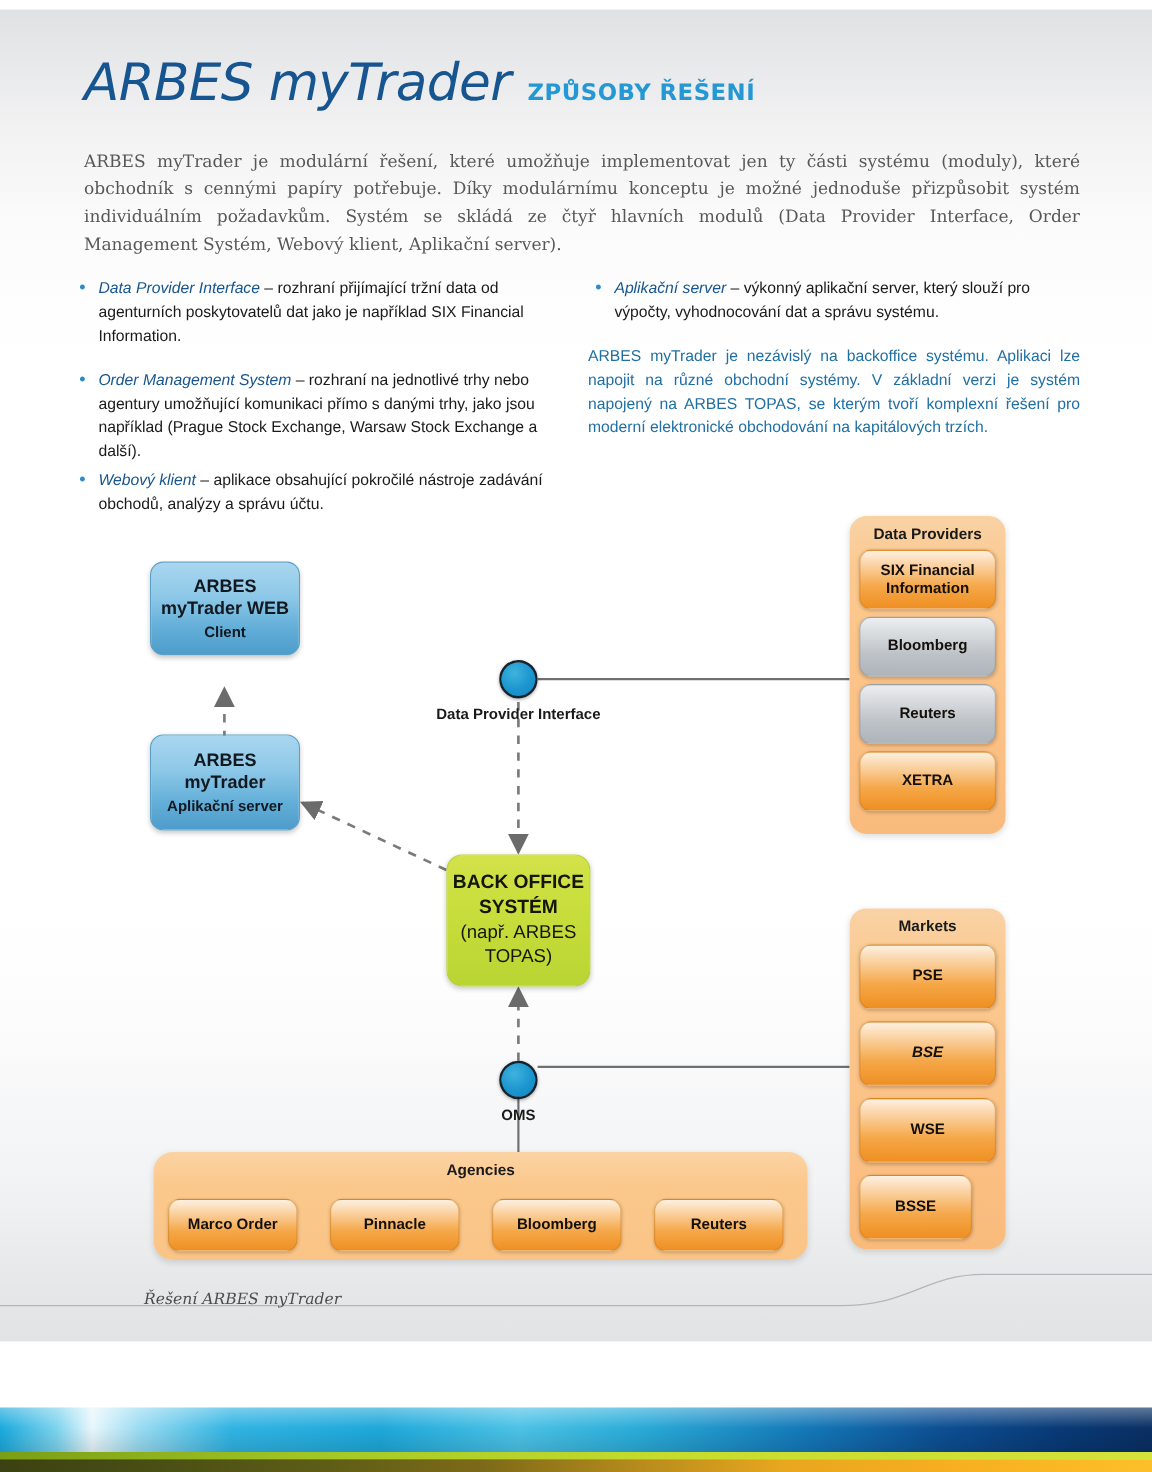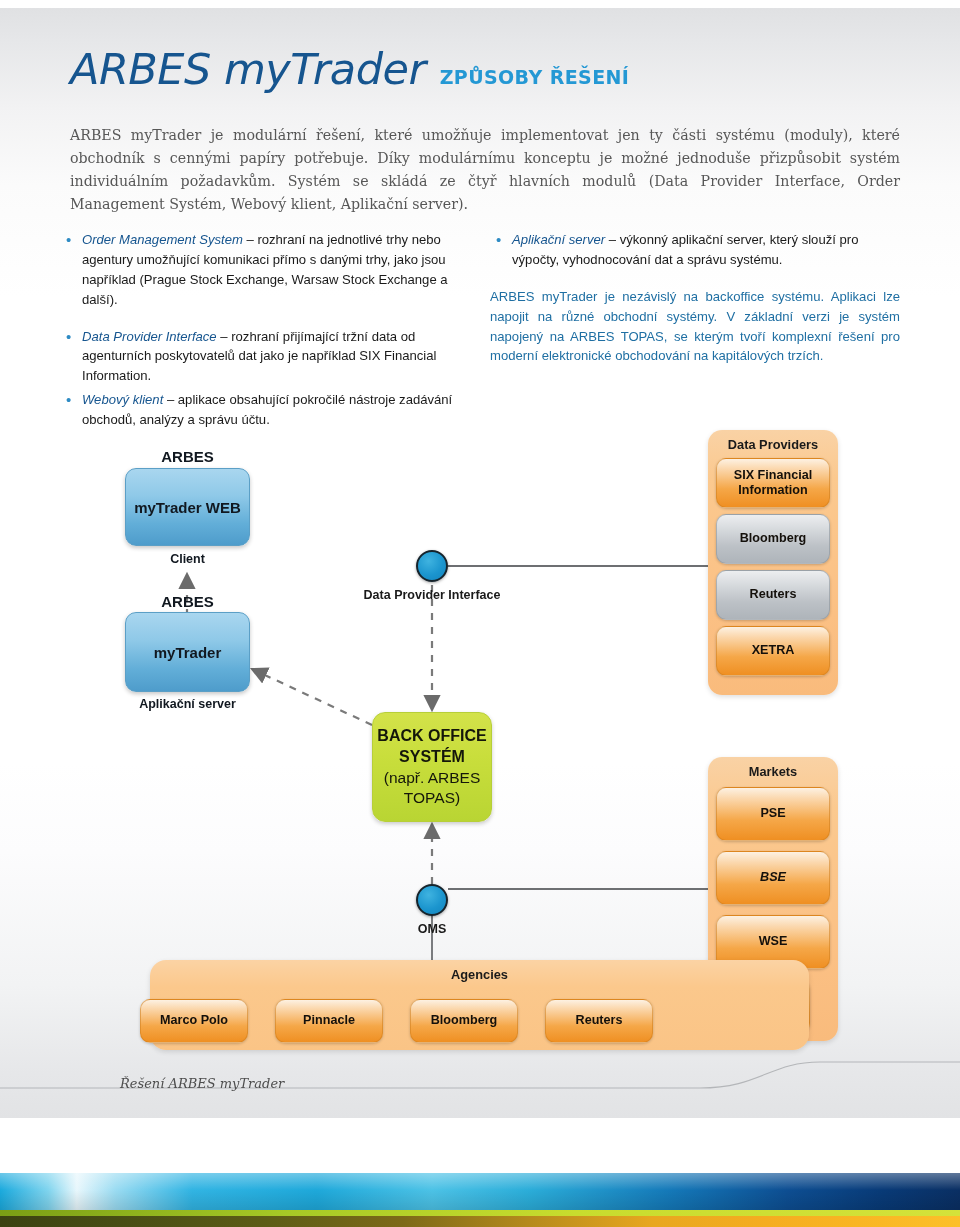--- a/index.html
+++ b/index.html
@@ -194,21 +194,20 @@
     position: absolute;
     border-radius: 11px;
     background: linear-gradient(to bottom, #a9d6ef 0%, #8fc9e8 35%, #62aed8 72%, #4e9ccb 100%);
     border: 1px solid #5b9fc6;
     box-shadow: 0 2px 4px rgba(0,0,0,0.22);
     display: flex;
     flex-direction: column;
     justify-content: center;
     color: #111820;
     text-align: center;
-    gap: 32px;
   }
   .node-blue .l1 { font-size: 15px; font-weight: 700; line-height: 1.28; }
   .node-blue .l2 { font-size: 12.5px; font-weight: 700; line-height: 1.3; margin-top: 2px; }
 
   .node-green {
     position: absolute;
     border-radius: 13px;
     background: linear-gradient(to bottom, #d3e24a 0%, #c9de3c 40%, #b9d533 100%);
     border: 1px solid #b7cf38;
     box-shadow: 0 2px 4px rgba(0,0,0,0.2);
@@ -327,24 +326,24 @@
       <span class="title-main">ARBES myTrader</span>
       <span class="title-sub">ZPŮSOBY ŘEŠENÍ</span>
     </div>
   </div>
 
   <div class="intro">ARBES myTrader je modulární řešení, které umožňuje implementovat jen ty části systému (moduly), které obchodník s cennými papíry potřebuje. Díky modulárnímu konceptu je možné jednoduše přizpůsobit systém individuálním požadavkům. Systém se skládá ze čtyř hlavních modulů (Data Provider Interface, Order Management Systém, Webový klient, Aplikační server).</div>
 
   <div class="cols">
     <div class="col-left">
       <div class="bullet">
-        <em>Order Management System</em><span> – rozhraní na jednotlivé trhy nebo agentury umožňující komunikaci přímo s danými trhy, jako jsou například (Prague Stock Exchange, Warsaw Stock Exchange a další).</span>
+        <em>Data Provider Interface</em><span> – rozhraní přijímající tržní data od agenturních poskytovatelů dat jako je například SIX Financial Information.</span>
       </div>
       <div class="bullet">
-        <em>Data Provider Interface</em><span> – rozhraní přijímající tržní data od agenturních poskytovatelů dat jako je například SIX Financial Information.</span>
+        <em>Order Management System</em><span> – rozhraní na jednotlivé trhy nebo agentury umožňující komunikaci přímo s danými trhy, jako jsou například (Prague Stock Exchange, Warsaw Stock Exchange a další).</span>
       </div>
     </div>
     <div class="col-right">
       <div class="bullet">
         <em>Aplikační server</em><span> – výkonný aplikační server, který slouží pro výpočty, vyhodnocování dat a správu systému.</span>
       </div>
       <div class="para-blue">ARBES myTrader je nezávislý na backoffice systému. Aplikaci lze napojit na různé obchodní systémy. V základní verzi je systém napojený na ARBES TOPAS, se kterým tvoří komplexní řešení pro moderní elektronické obchodování na kapitálových trzích.</div>
     </div>
   </div>
 
@@ -426,25 +425,25 @@
     <div class="chip chip-orange" style="left:716px; top:429px; width:114px; height:54px;font-style:italic;">
       <span>BSE</span>
     </div>
     <div class="chip chip-orange" style="left:716px; top:493px; width:114px; height:54px;">
       <span>WSE</span>
     </div>
     <div class="chip chip-orange" style="left:716px; top:557px; width:94px; height:54px;">
       <span>BSSE</span>
     </div>
 
-    <div class="agencies-panel" style="left:128px; top:538px; width:659px; height:90px;margin-left:22px;">
+    <div class="agencies-panel" style="left:128px; top:538px; width:545px; height:90px;">
       <div class="group-title">Agencies</div>
     </div>
     <div class="chip chip-orange" style="left:140px; top:577px; width:108px; height:44px;">
-      <span>Marco Polo</span>
+      <span>Marco Order</span>
     </div>
     <div class="chip chip-orange" style="left:275px; top:577px; width:108px; height:44px;">
       <span>Pinnacle</span>
     </div>
     <div class="chip chip-orange" style="left:410px; top:577px; width:108px; height:44px;">
       <span>Bloomberg</span>
     </div>
     <div class="chip chip-orange" style="left:545px; top:577px; width:108px; height:44px;">
       <span>Reuters</span>
     </div>

